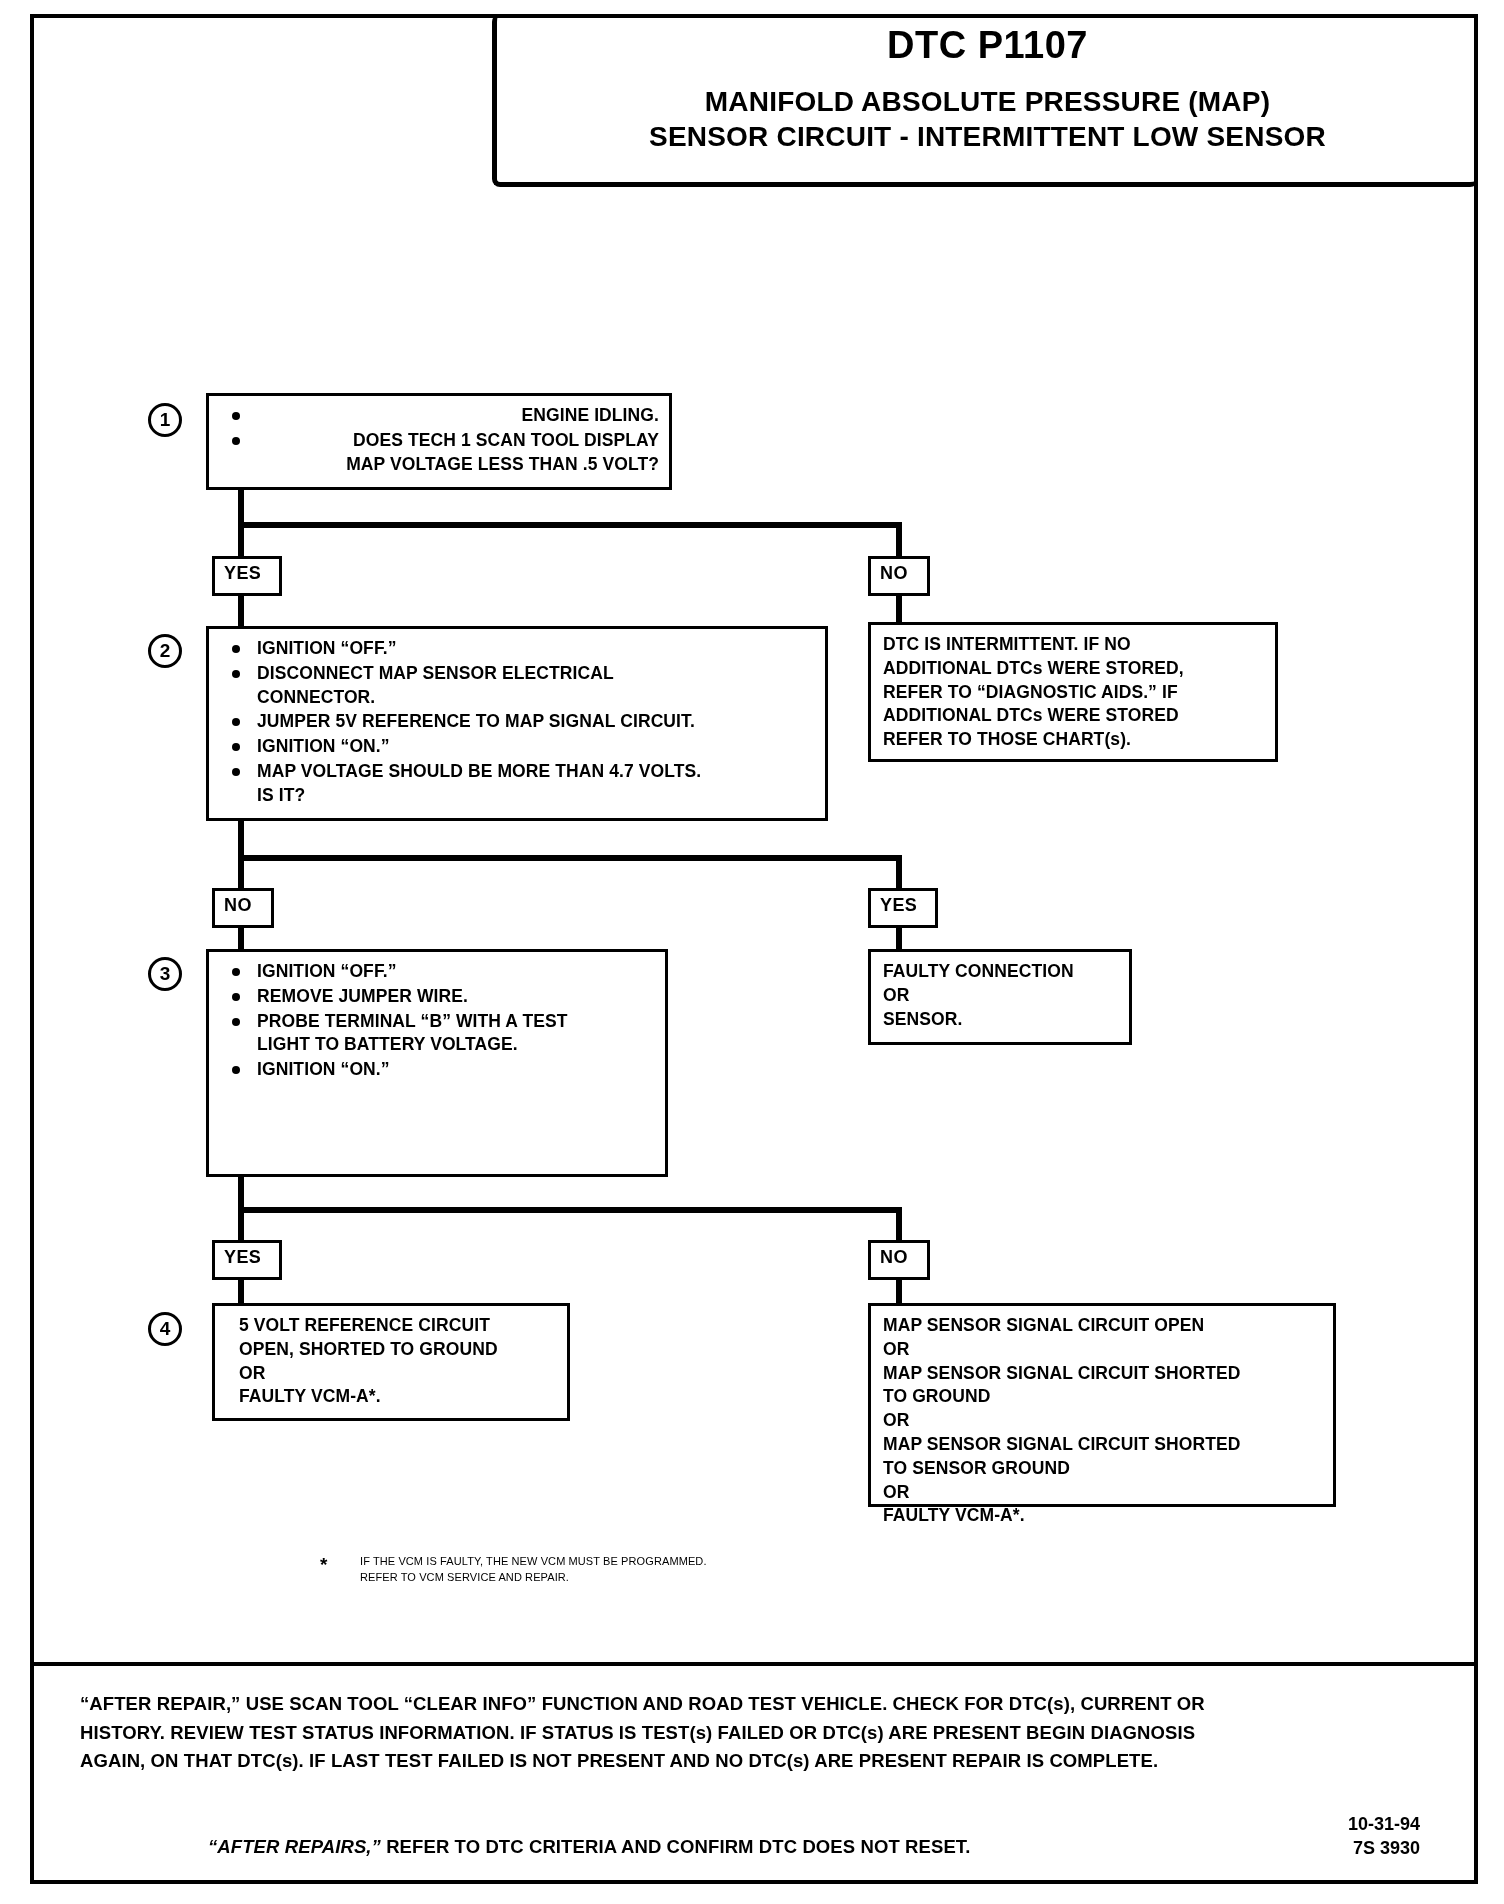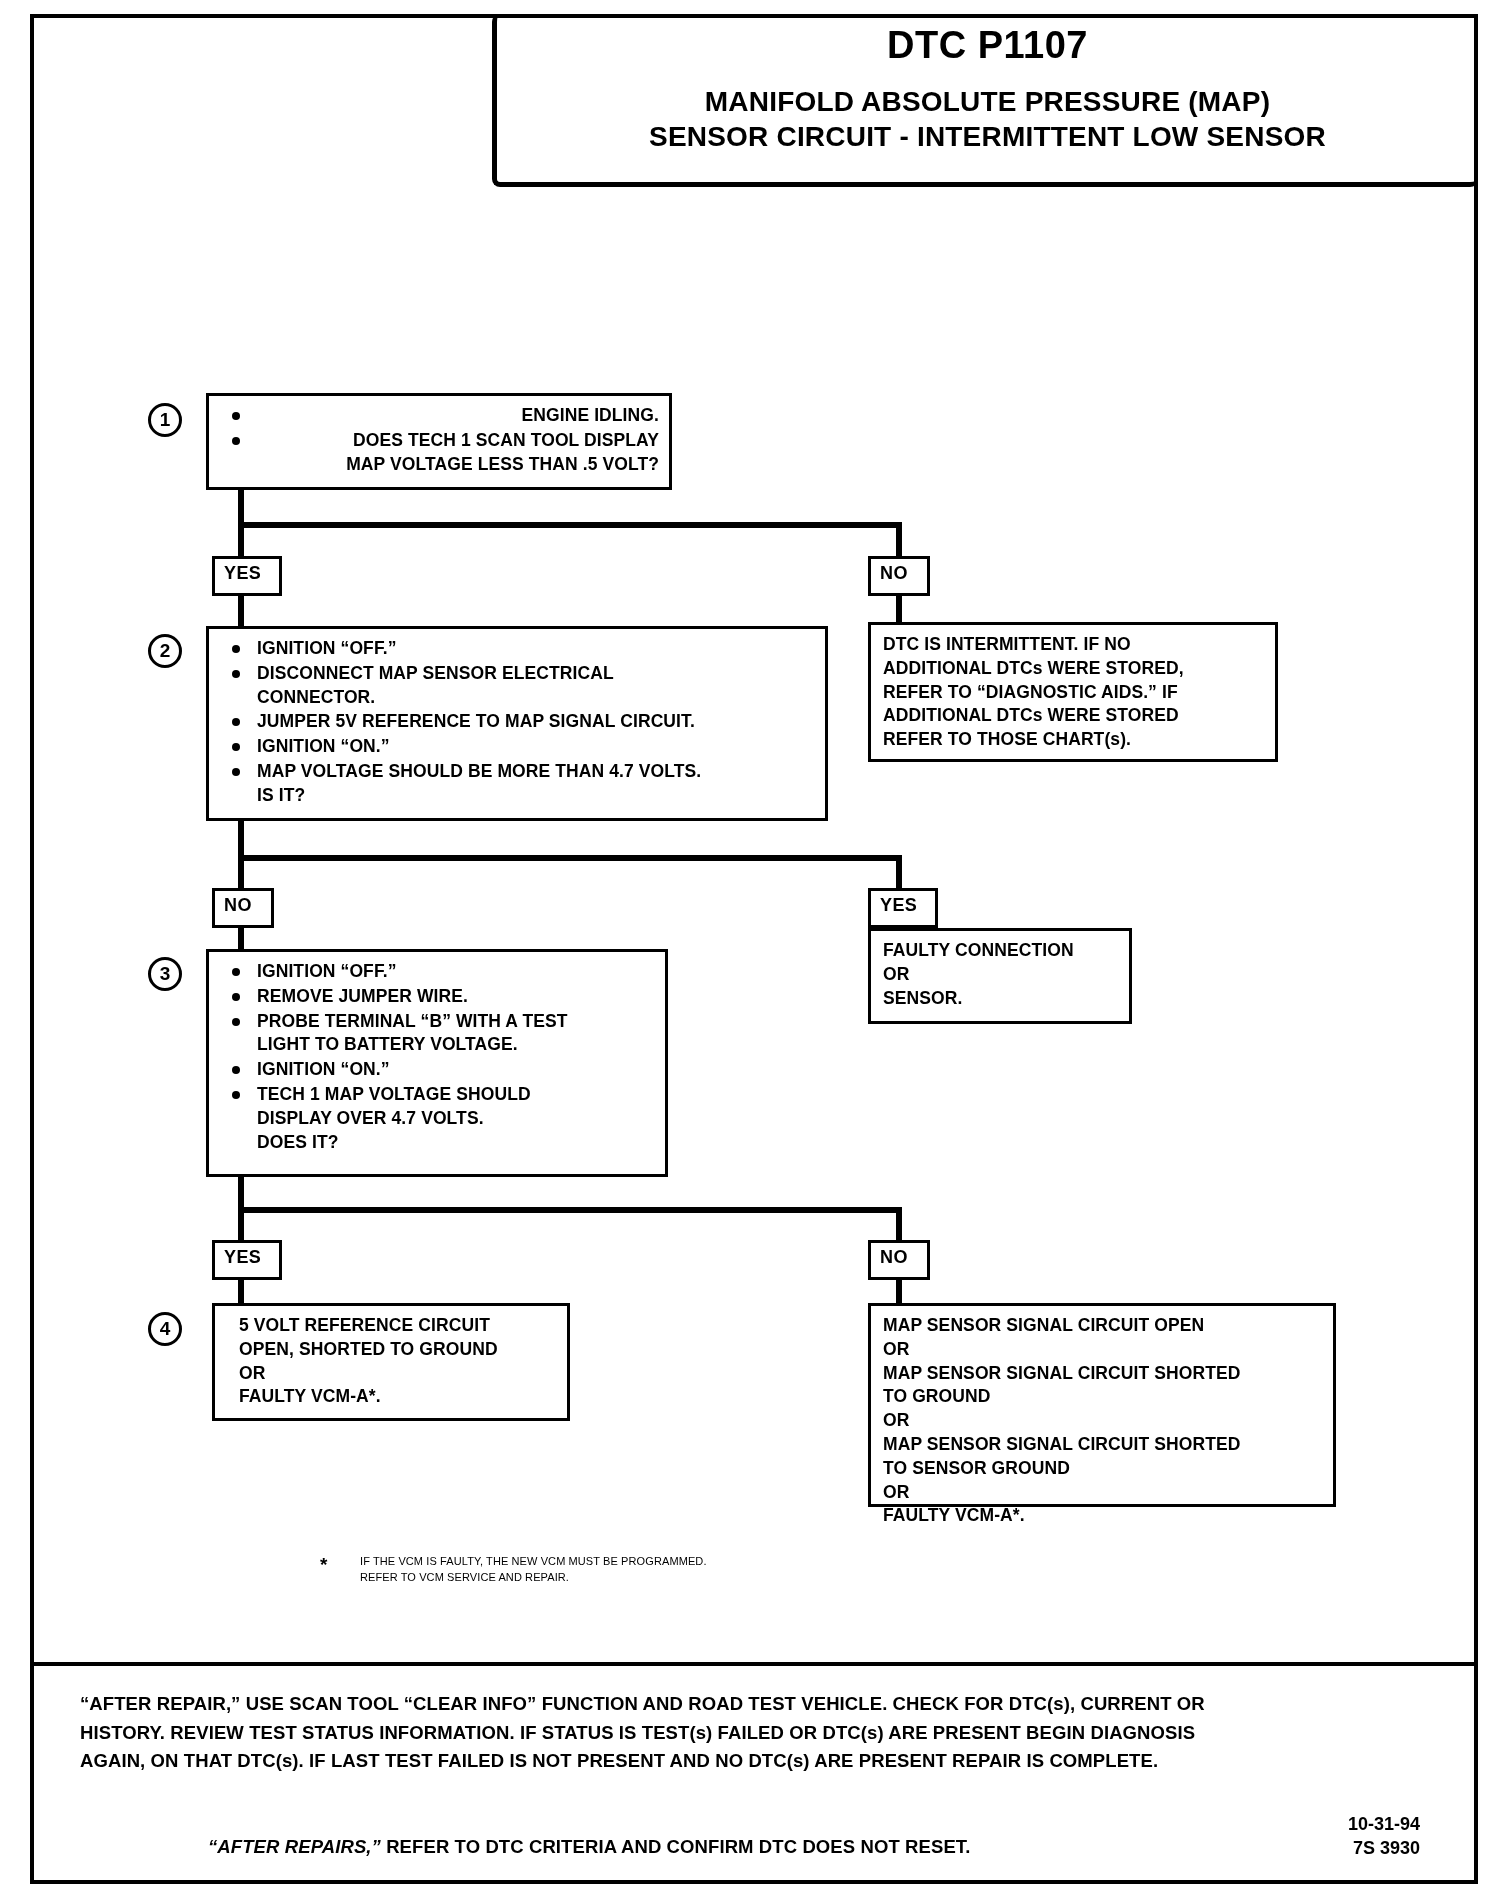--- a/index.html
+++ b/index.html
@@ -254,27 +254,24 @@
 
   <div class="step-circle" style="left:148px; top:957px;">3</div>
 
   <div class="box" style="left:206px; top:949px; width:462px; height:228px;">
     <ul class="bullets">
       <li>IGNITION  “OFF.”</li>
       <li>REMOVE JUMPER WIRE.</li>
       <li>PROBE TERMINAL “B”  WITH A TEST
 LIGHT TO BATTERY VOLTAGE.</li>
       <li>IGNITION  “ON.”</li>
-      <li>TECH 1 MAP VOLTAGE SHOULD
-DISPLAY OVER 4.7 VOLTS.
-DOES IT?</li>
     </ul>
   </div>
 
-  <div class="box" style="left:868px; top:928px; width:264px; height:96px;">
+  <div class="box" style="left:868px; top:949px; width:264px; height:96px;">
     <div class="box-text">FAULTY CONNECTION
 OR
 SENSOR.</div>
   </div>
 
   <div class="ln-v" style="left:238px; top:1177px; height:36px;"></div>
   <div class="ln-h" style="left:238px; top:1207px; width:664px;"></div>
   <div class="ln-v" style="left:896px; top:1207px; height:33px;"></div>
   <div class="ln-v" style="left:238px; top:1207px; height:33px;"></div>
 

